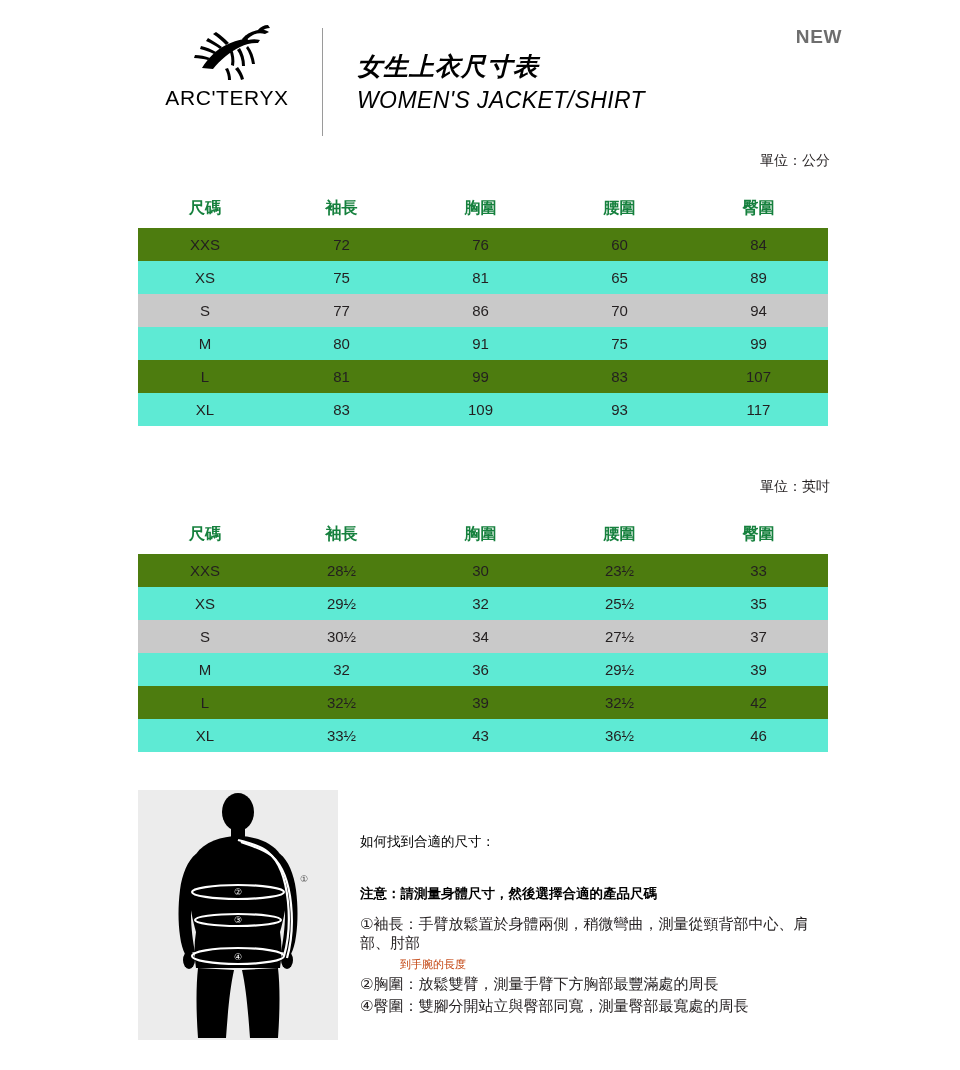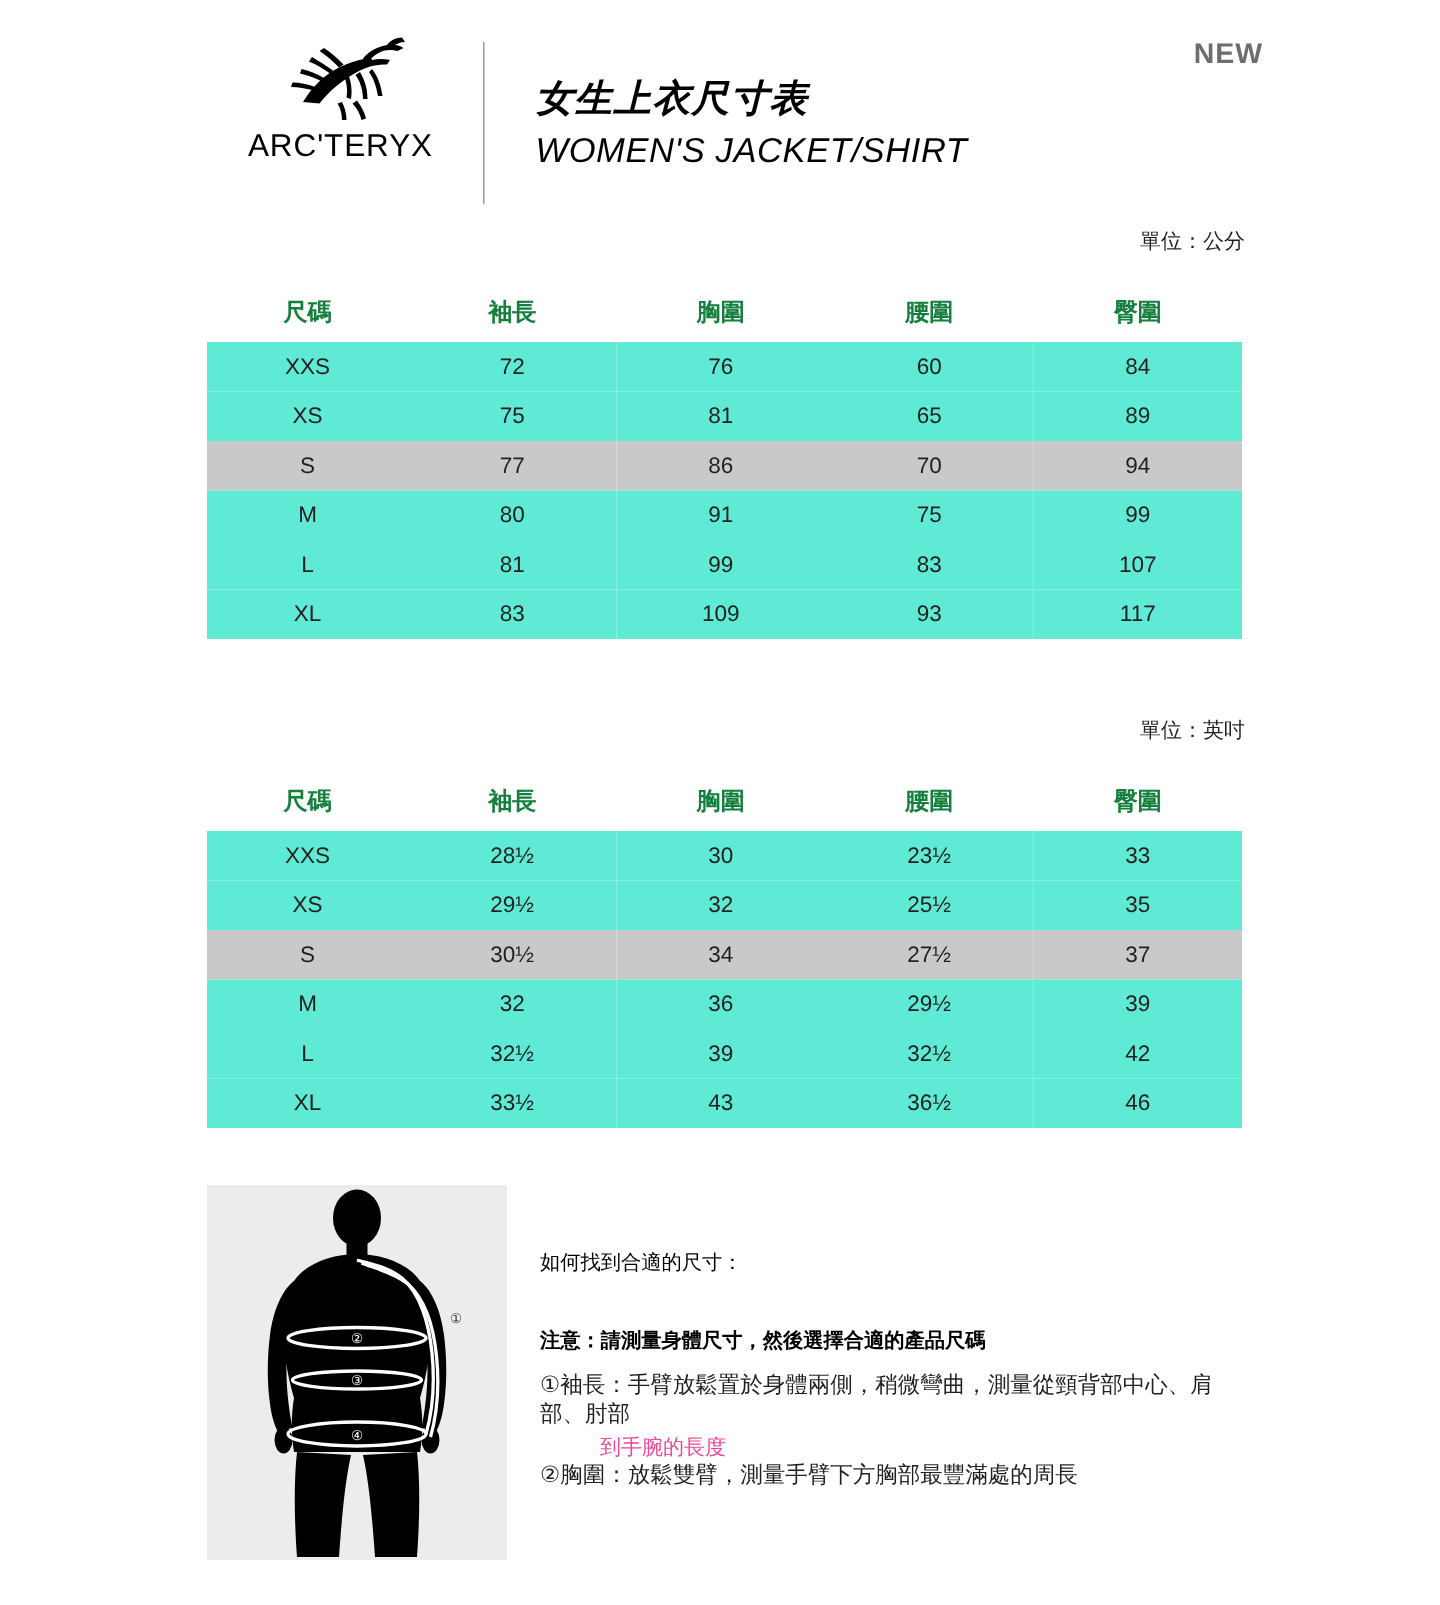--- a/index.html
+++ b/index.html
@@ -111,21 +111,21 @@
   }
   table.size-table td {
     font-size: 15px;
     color: #231f20;
     height: 33px;
     text-align: center;
     vertical-align: middle;
     padding: 0;
     font-weight: 400;
   }
-  table.size-table tr.row-light td { background: #5eead4; }
+  table.size-table tr.row-light td { background: #4d7c0f; }
   table.size-table tr.row-white td { background: #5eead4; }
   table.size-table tr.row-dark td { background: #c9c9c9; }
   table.size-table col.c-size { width: 134px; }
   table.size-table col.c-col { width: 139px; }
 
   
   .guide {
     position: absolute;
     left: 138px;
     top: 790px;
@@ -160,22 +160,22 @@
     margin-bottom: 10px;
     margin-top: 32px;
   }
   .guide-item {
     font-size: 15px;
     color: #231f20;
     line-height: 19px;
     margin-bottom: 3px;
   }
   .guide-sub {
-    font-size: 14px;
-    color: #ec4899;
+    font-size: 11px;
+    color: #c2410c;
     line-height: 19px;
     padding-left: 40px;
   }
 </style>
 </head>
 <body>
 
 <div class="header">
 
   <div class="brand">
@@ -381,14 +381,15 @@
       </g>
     </svg>
   </div>
 
   <div class="guide-text">
     <div class="guide-h1">如何找到合適的尺寸：</div>
     <div class="guide-h2">注意：請測量身體尺寸，然後選擇合適的產品尺碼</div>
     <div class="guide-item">①袖長：手臂放鬆置於身體兩側，稍微彎曲，測量從頸背部中心、肩部、肘部</div>
     <div class="guide-sub">到手腕的長度</div>
     <div class="guide-item">②胸圍：放鬆雙臂，測量手臂下方胸部最豐滿處的周長</div>
+    <div class="guide-item">④臀圍：雙腳分開站立與臀部同寬，測量臀部最寬處的周長</div>
   </div>
 </div>
 
 </body></html>

